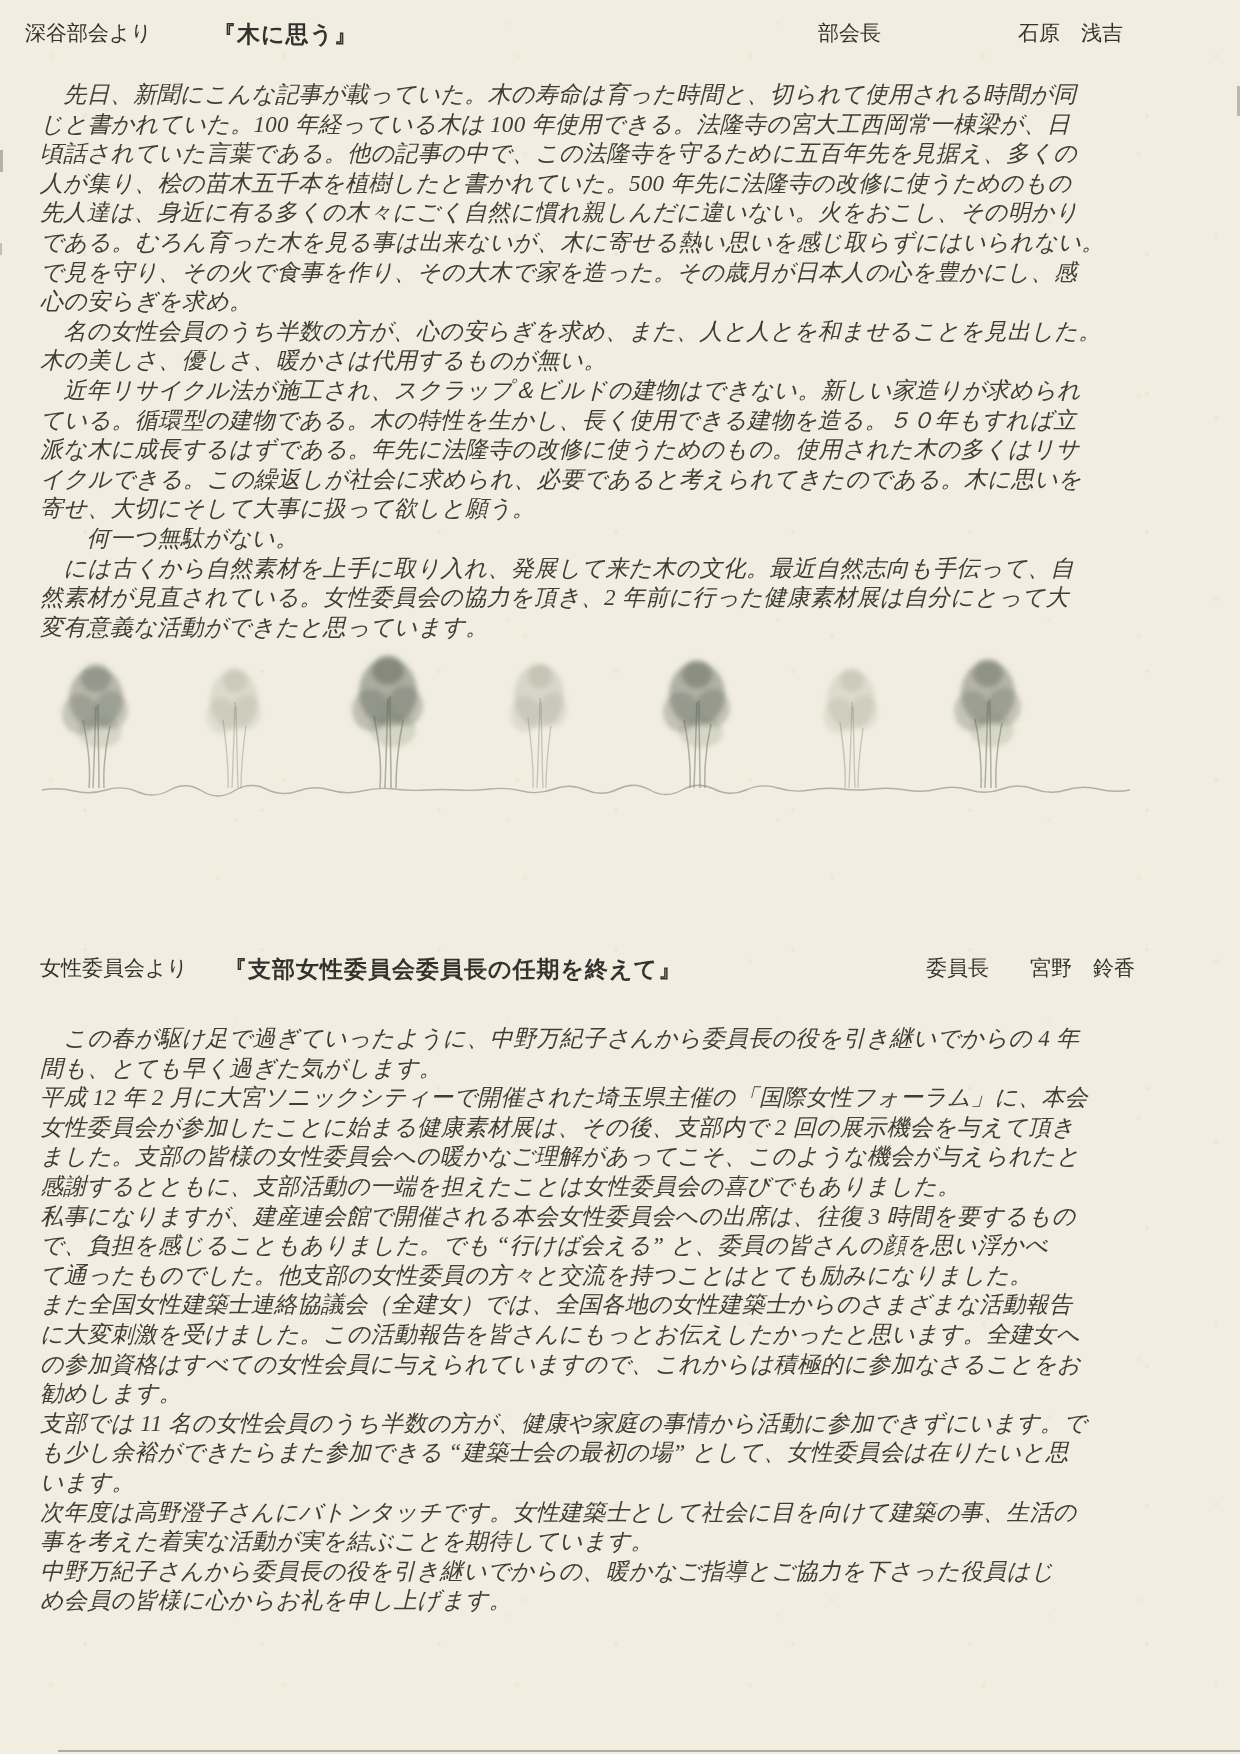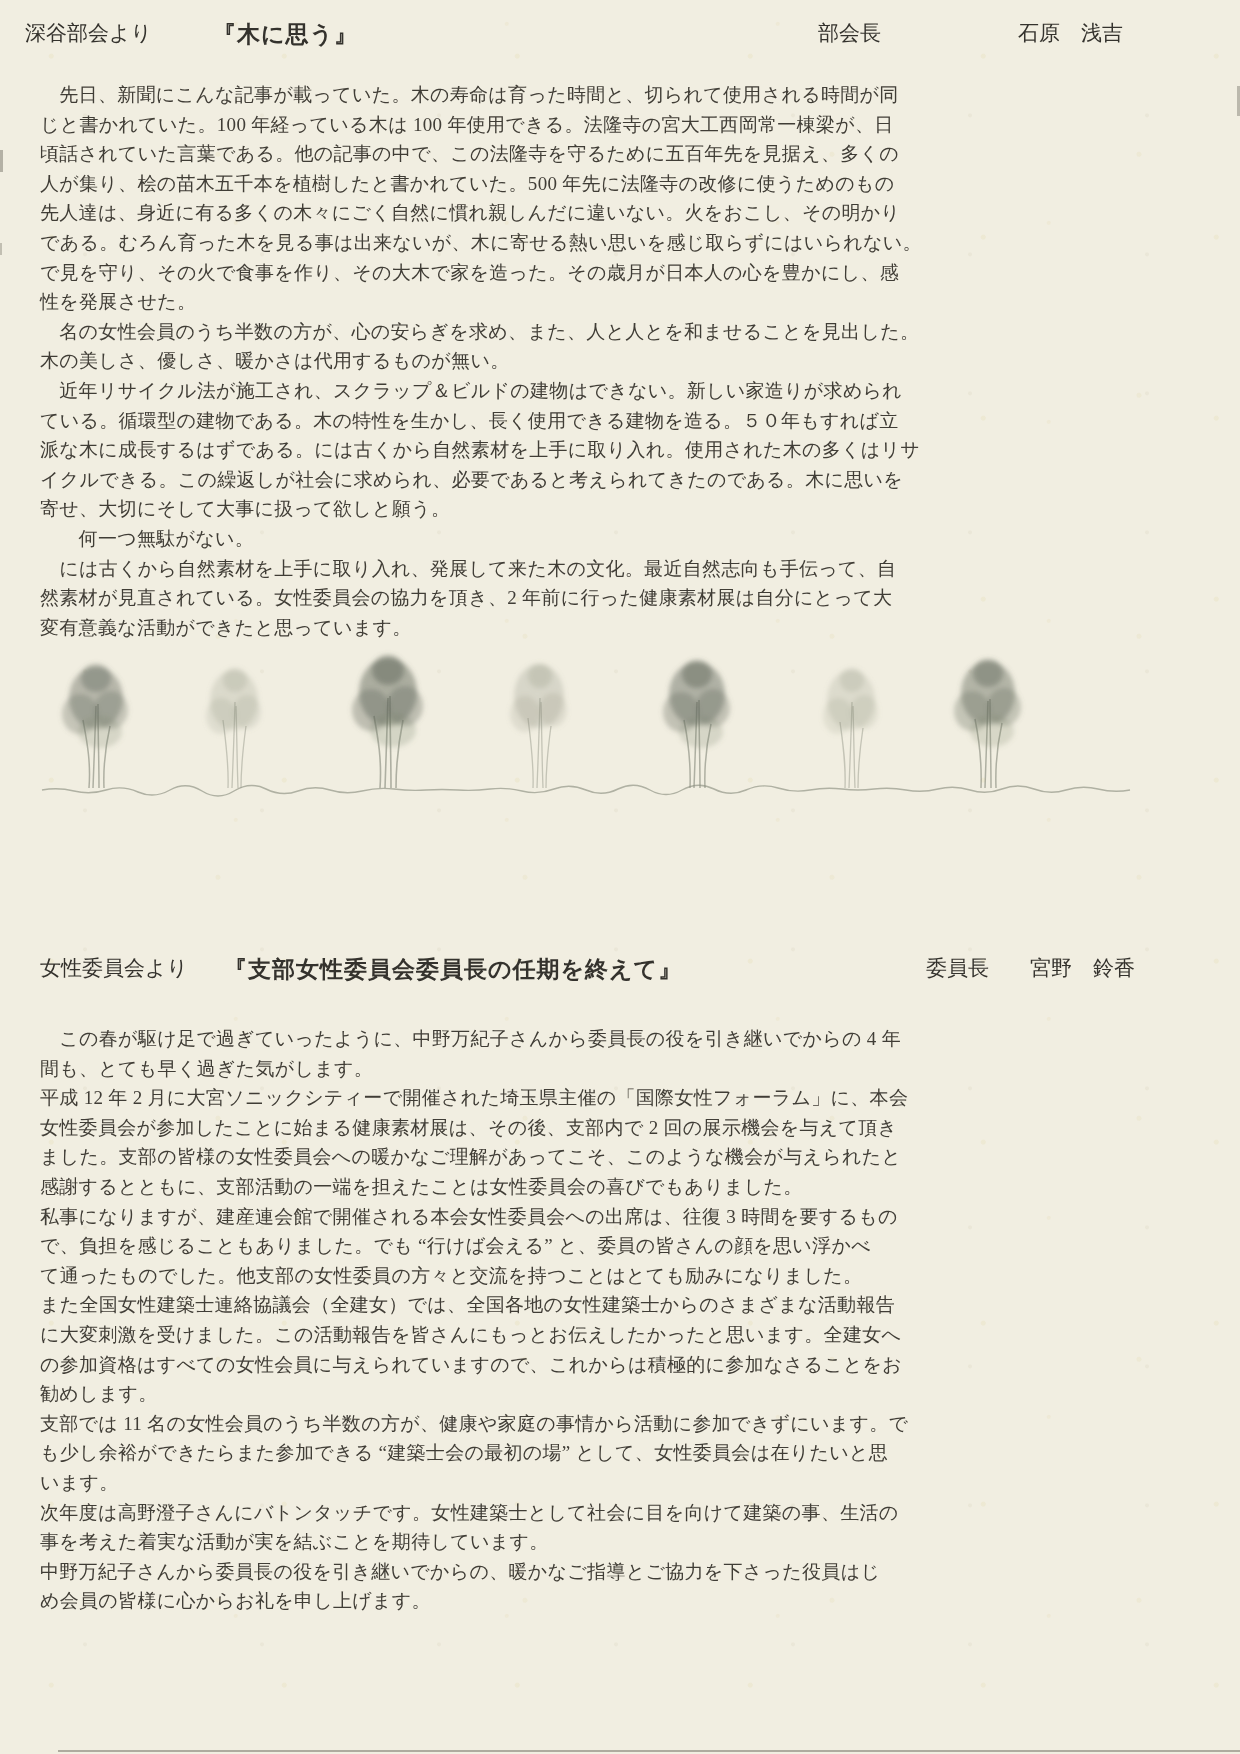--- a/index.html
+++ b/index.html
@@ -27,22 +27,22 @@
   .hdr1 .role{left:818px;}
   .hdr1 .auth{left:1018px;}
   .hdr2{top:954px;}
   .hdr2 .src{left:40px;}
   .hdr2 .ttl{left:224px;}
   .hdr2 .role{left:926px;}
   .hdr2 .auth{left:1030px;}
   .body{position:absolute;left:40px;width:1160px;}
   .a1{top:80px;}
   .a2{top:1024px;}
-  .tline{white-space:pre;font-size:19px;line-height:29.6px;height:29.6px;
-         letter-spacing:0.3px;color:#403d36;}
+  .tline{white-space:pre;font-size:23px;line-height:29.6px;height:29.6px;
+         letter-spacing:0.3px;color:#403d36;font-style:italic;}
   .trees{position:absolute;left:36px;top:646px;width:1130px;height:170px;}
   .artifact{position:absolute;background:#6b675d;}
   .art-l1{left:0;top:150px;width:3px;height:22px;opacity:.45;}
   .art-l2{left:0;top:243px;width:2px;height:12px;opacity:.35;}
   .art-r1{left:1237px;top:86px;width:3px;height:30px;opacity:.4;}
   .art-b1{left:58px;top:1750px;width:1182px;height:2px;opacity:.5;}
 </style>
 </head>
 <body>
 
@@ -56,26 +56,26 @@
   </div>
 
   <div class="body a1">
       <div class="tline">　先日、新聞にこんな記事が載っていた。木の寿命は育った時間と、切られて使用される時間が同</div>
       <div class="tline">じと書かれていた。100 年経っている木は 100 年使用できる。法隆寺の宮大工西岡常一棟梁が、日</div>
       <div class="tline">頃話されていた言葉である。他の記事の中で、この法隆寺を守るために五百年先を見据え、多くの</div>
       <div class="tline">人が集り、桧の苗木五千本を植樹したと書かれていた。500 年先に法隆寺の改修に使うためのもの</div>
       <div class="tline">先人達は、身近に有る多くの木々にごく自然に慣れ親しんだに違いない。火をおこし、その明かり</div>
       <div class="tline">である。むろん育った木を見る事は出来ないが、木に寄せる熱い思いを感じ取らずにはいられない。</div>
       <div class="tline">で見を守り、その火で食事を作り、その大木で家を造った。その歳月が日本人の心を豊かにし、感</div>
-      <div class="tline">性を発展させた。</div>
+      <div class="tline">心の安らぎを求め。</div>
       <div class="tline">　名の女性会員のうち半数の方が、心の安らぎを求め、また、人と人とを和ませることを見出した。</div>
       <div class="tline">木の美しさ、優しさ、暖かさは代用するものが無い。</div>
       <div class="tline">　近年リサイクル法が施工され、スクラップ＆ビルドの建物はできない。新しい家造りが求められ</div>
       <div class="tline">ている。循環型の建物である。木の特性を生かし、長く使用できる建物を造る。５０年もすれば立</div>
-      <div class="tline">派な木に成長するはずである。には古くから自然素材を上手に取り入れ。使用された木の多くはリサ</div>
+      <div class="tline">派な木に成長するはずである。年先に法隆寺の改修に使うためのもの。使用された木の多くはリサ</div>
       <div class="tline">イクルできる。この繰返しが社会に求められ、必要であると考えられてきたのである。木に思いを</div>
       <div class="tline">寄せ、大切にそして大事に扱って欲しと願う。</div>
       <div class="tline">　　何一つ無駄がない。</div>
       <div class="tline">　には古くから自然素材を上手に取り入れ、発展して来た木の文化。最近自然志向も手伝って、自</div>
       <div class="tline">然素材が見直されている。女性委員会の協力を頂き、2 年前に行った健康素材展は自分にとって大</div>
       <div class="tline">変有意義な活動ができたと思っています。</div>
     </div>
 
   <svg class="trees" viewBox="0 0 1130 170" xmlns="http://www.w3.org/2000/svg" aria-hidden="true">
     <defs>

